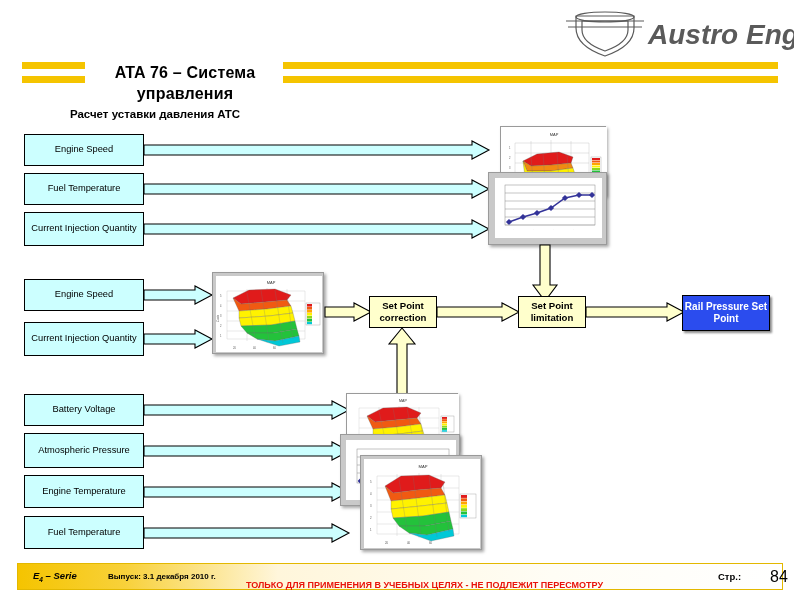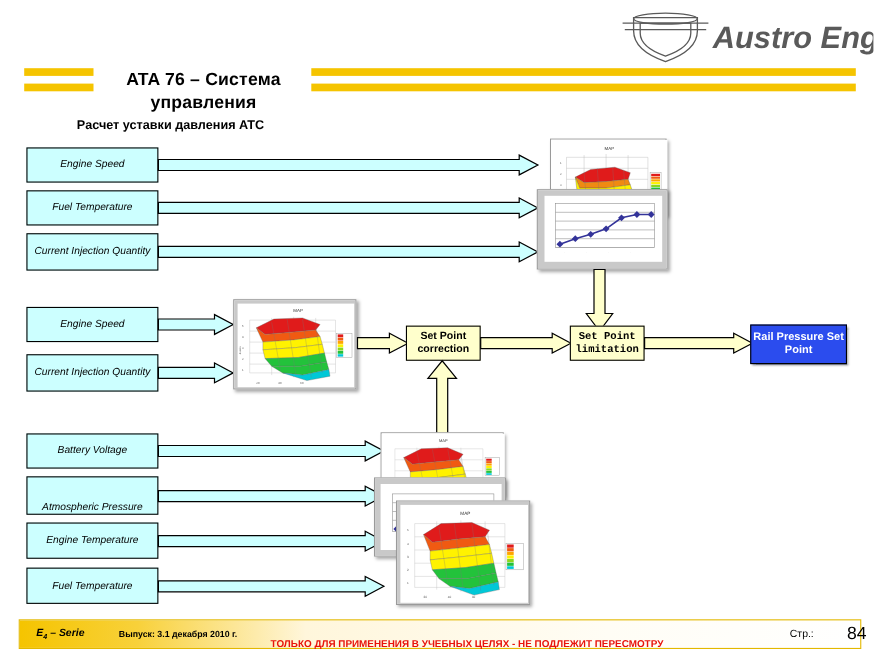--- a/index.html
+++ b/index.html
@@ -29,21 +29,21 @@
   }
   .subtitle{
     position:absolute;left:30px;top:108px;width:250px;
     text-align:center;font-size:11.5px;font-weight:bold;color:#000;
   }
 
   
   .ibox{
     position:absolute;background:#CCFFFF;border:1.4px solid #000;
     display:flex;align-items:center;justify-content:center;text-align:center;
-    font-size:9.3px;color:#000;line-height:1.22;box-sizing:border-box;font-style:italic;
+    font-size:9.3px;color:#000;line-height:1.22;box-sizing:border-box;
   }
   .ybox{
     position:absolute;background:#FFFFCC;border:1.4px solid #000;
     display:flex;align-items:center;justify-content:center;text-align:center;
     font-size:9.6px;font-weight:bold;color:#000;line-height:1.22;box-sizing:border-box;
   }
   .bbox{
     position:absolute;background:#2B4CEE;border:1.4px solid #000;
     display:flex;align-items:center;justify-content:center;text-align:center;
     font-size:10px;font-weight:bold;color:#FFFFFF;line-height:1.25;box-sizing:border-box;
@@ -64,21 +64,21 @@
   .footer{
     position:absolute;left:17px;top:563px;width:766px;height:27px;
     border:1px solid #E3B800;box-sizing:border-box;
     background:linear-gradient(to right,#F5C400 0%,#F8D13A 14%,#FFF6DB 34%,#FFFDF5 70%,#FFFFFF 100%);
     display:flex;align-items:center;
   }
   .f-serie{position:absolute;left:15px;font-size:9.5px;font-style:italic;font-weight:bold;color:#000;}
   .f-serie sub{font-size:6.5px;}
   .f-issue{position:absolute;left:90px;font-size:8px;color:#000;font-weight:bold;}
   .f-warn{position:absolute;left:228px;font-size:9px;font-weight:bold;color:#E8130B;white-space:nowrap;margin-top:16px;}
-  .f-page-label{position:absolute;left:700px;font-size:9.5px;font-weight:normal;color:#000;}
+  .f-page-label{position:absolute;left:700px;font-size:9.5px;font-weight:bold;color:#000;}
   .f-page-num{position:absolute;left:752px;font-size:16px;color:#000;}
 </style>
 </head>
 <body>
 
 <div class="slide">
 
   <div class="logo">
     <svg width="232" height="50" viewBox="0 0 232 50">
       <g fill="none" stroke="#5a5a5a" stroke-width="1.2">
@@ -272,21 +272,21 @@
   <div class="ybox" style="left:369px;top:296px;width:68px;height:32px;">
     <span>Set Point correction</span>
   </div>
 
   <div class="arw" style="left:437px;top:303px;">
     <svg width="82" height="18" viewBox="0 0 82 18">
       <path d="M0 4 L65 4 L65 0 L82 9 L65 18 L65 14 L0 14 Z" fill="#FFFFCC" stroke="#000" stroke-width="1.1"></path>
     </svg>
   </div>
 
-  <div class="ybox" style="left:518px;top:296px;width:68px;height:32px;font-family:Liberation Mono, monospace;">
+  <div class="ybox" style="left:518px;top:296px;width:68px;height:32px;">
     <span>Set Point limitation</span>
   </div>
 
   <div class="arw" style="left:586px;top:303px;">
     <svg width="98" height="18" viewBox="0 0 98 18">
       <path d="M0 4 L81 4 L81 0 L98 9 L81 18 L81 14 L0 14 Z" fill="#FFFFCC" stroke="#000" stroke-width="1.1"></path>
     </svg>
   </div>
 
   <div class="bbox" style="left:682px;top:295px;width:88px;height:36px;">
@@ -295,21 +295,21 @@
 
   <div class="arw" style="left:386px;top:328px;">
     <svg width="32" height="72" viewBox="0 0 32 72">
       <path d="M11 72 L21 72 L21 16 L29 16 L16 0 L3 16 L11 16 Z" fill="#FFFFCC" stroke="#000" stroke-width="1.1"></path>
     </svg>
   </div>
 
   <div class="ibox" style="left:24px;top:394px;width:120px;height:32px;">
     <span>Battery Voltage</span>
   </div>
-  <div class="ibox" style="left:24px;top:433px;width:120px;height:35px;align-items:flex-end;">
+  <div class="ibox" style="left:24px;top:433px;width:120px;height:35px;">
     <span>Atmospheric Pressure</span>
   </div>
   <div class="ibox" style="left:24px;top:475px;width:120px;height:33px;">
     <span>Engine Temperature</span>
   </div>
   <div class="ibox" style="left:24px;top:516px;width:120px;height:33px;">
     <span>Fuel Temperature</span>
   </div>
 
   <div class="arw" style="left:144px;top:401px;">

